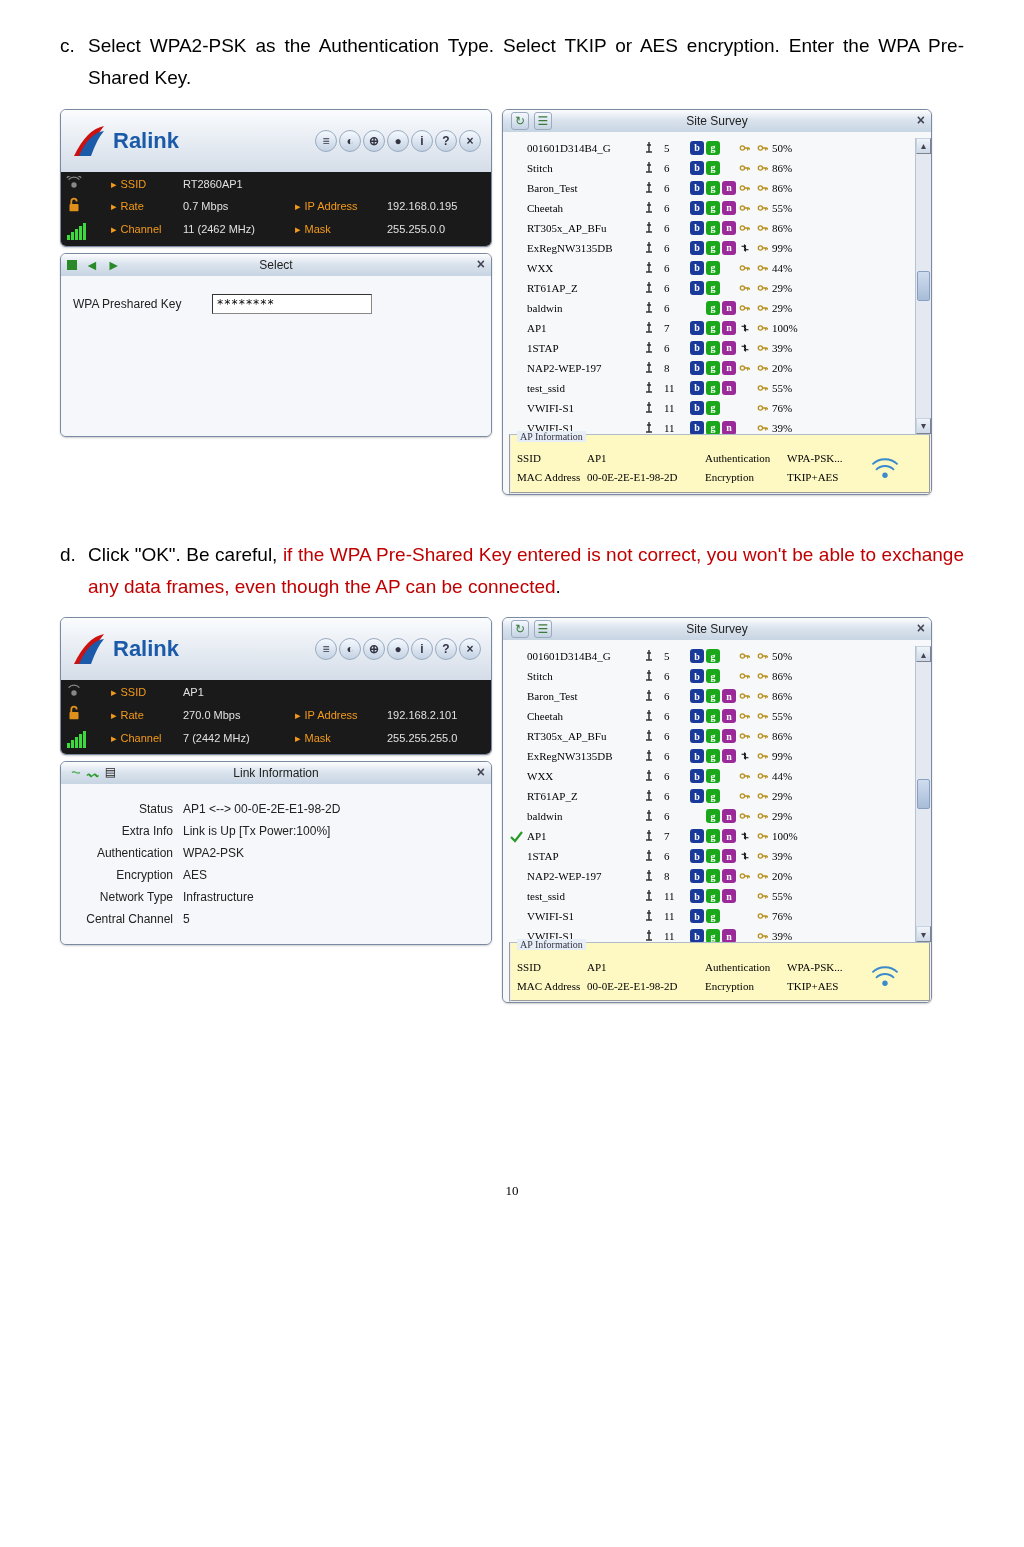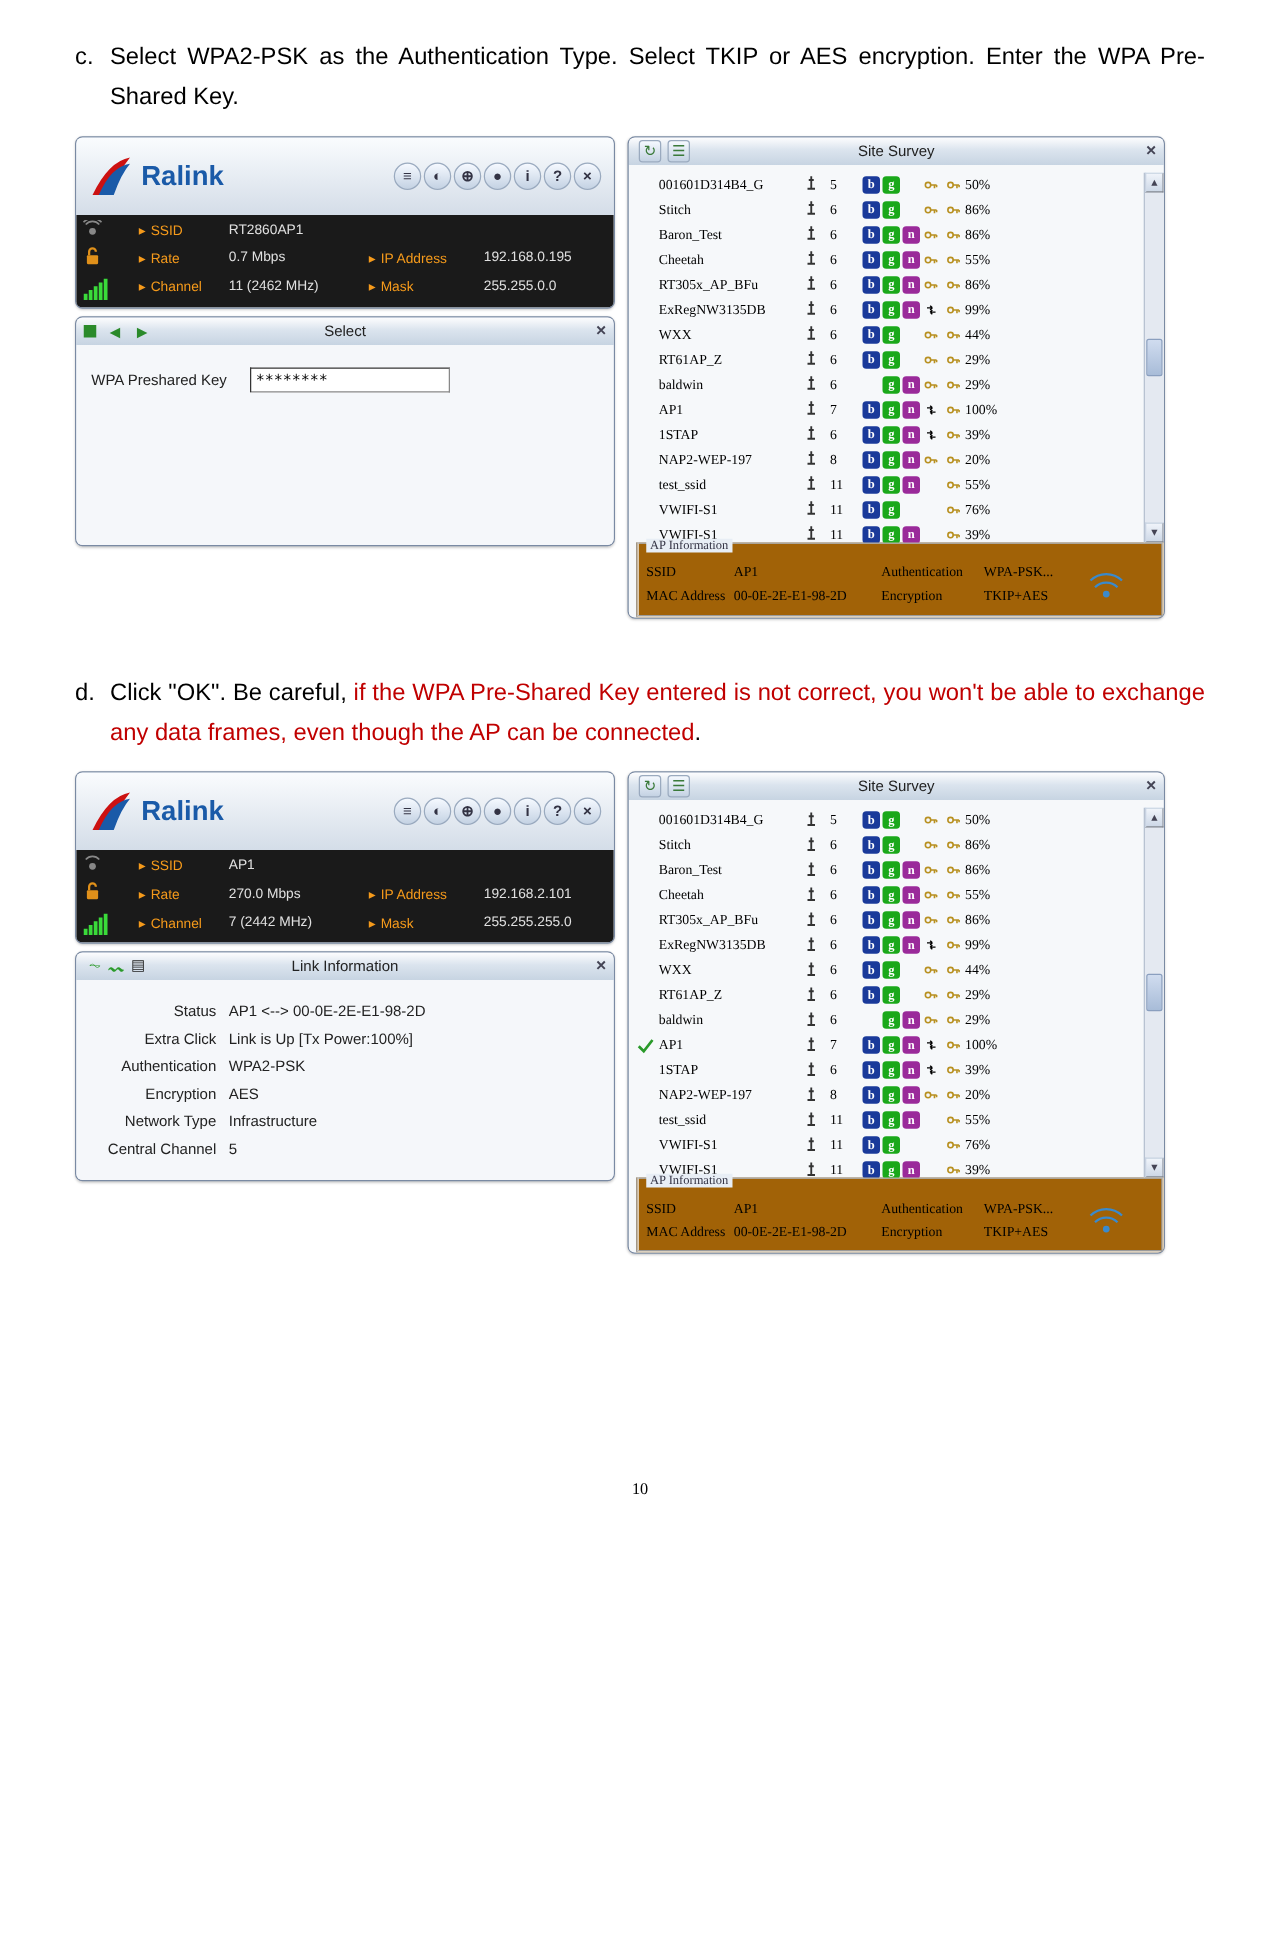--- a/index.html
+++ b/index.html
@@ -134,21 +134,21 @@
   .sigbars span:nth-child(4){height:14px}
   .sigbars span:nth-child(5){height:17px}
   
   .light-body {
     background: #f5f7fa;
     padding: 18px 12px;
     font-size: 12px;
     color: #222;
     min-height: 160px;
   }
-  .psk-row { display:flex; align-items:center; gap:18px; }
+  .psk-row { display:flex; align-items:center; gap:30px; }
   .psk-input {
     border: 1px inset #888;
     padding: 2px 4px;
     width: 160px;
     font-family: monospace;
     font-size: 12px;
     background:#fff;
   }
   .linkinfo {
     display:grid;
@@ -231,21 +231,21 @@
   }
   .thumb-b { top:50%; height:30px; transform:translateY(-50%); }
   .ap-info {
     border-top:1px solid #b0bccb;
     padding:2px 6px 6px;
     font-size:11px;
     display:grid;
     grid-template-columns: 70px 118px 82px 80px 40px;
     row-gap:2px;
     align-items:center;
-    background:#a16207;
+    background:#fef9c3;
   }
   .ap-info .legend {
     grid-column: 1 / -1;
     font-size:10px;
     color:#334;
     position:relative;
     top:-6px;
     background:#e8eef5;
     width:fit-content;
     padding:0 3px;
@@ -814,21 +814,21 @@
           <span style="color:#2a9a2a">〰</span>
           <span>▤</span>
         </div>
         <span>Link Information</span>
         <span class="close-x">×</span>
       </div>
       <div class="light-body">
         <div class="linkinfo">
           <span class="k">Status</span>
           <span>AP1 &lt;--&gt; 00-0E-2E-E1-98-2D</span>
-          <span class="k">Extra Click</span>
+          <span class="k">Extra Info</span>
           <span>Link is Up  [Tx Power:100%]</span>
           <span class="k">Authentication</span>
           <span>WPA2-PSK</span>
           <span class="k">Encryption</span>
           <span>AES</span>
           <span class="k">Network Type</span>
           <span>Infrastructure</span>
           <span class="k">Central Channel</span>
           <span>5</span>
         </div>

